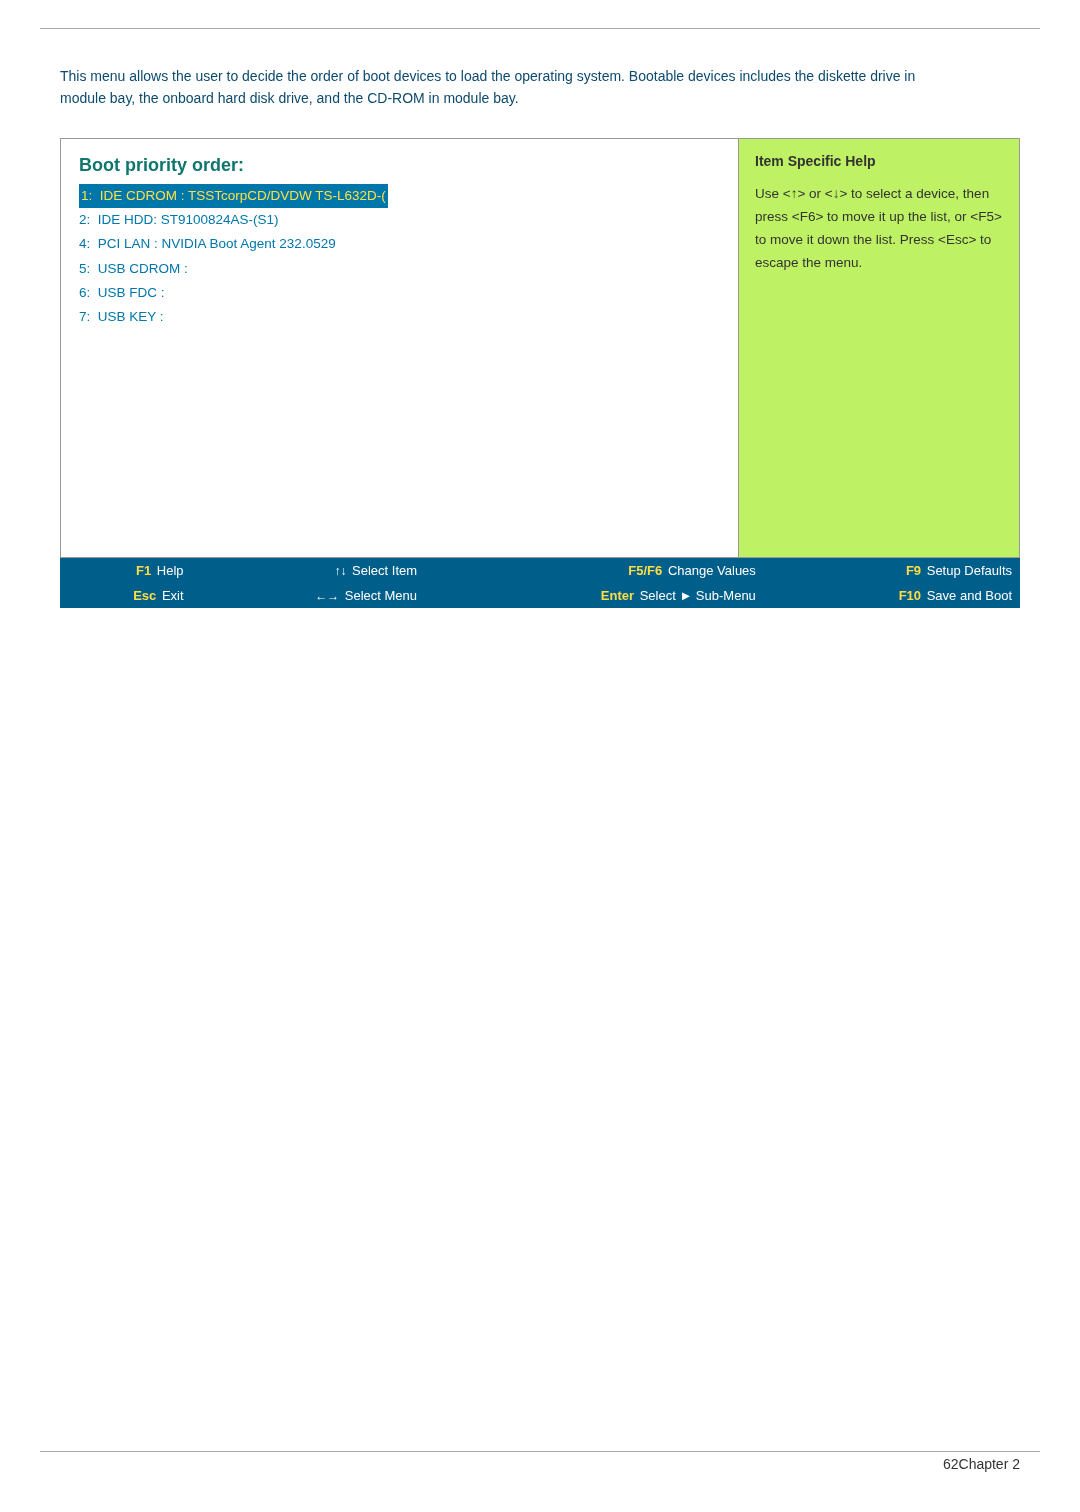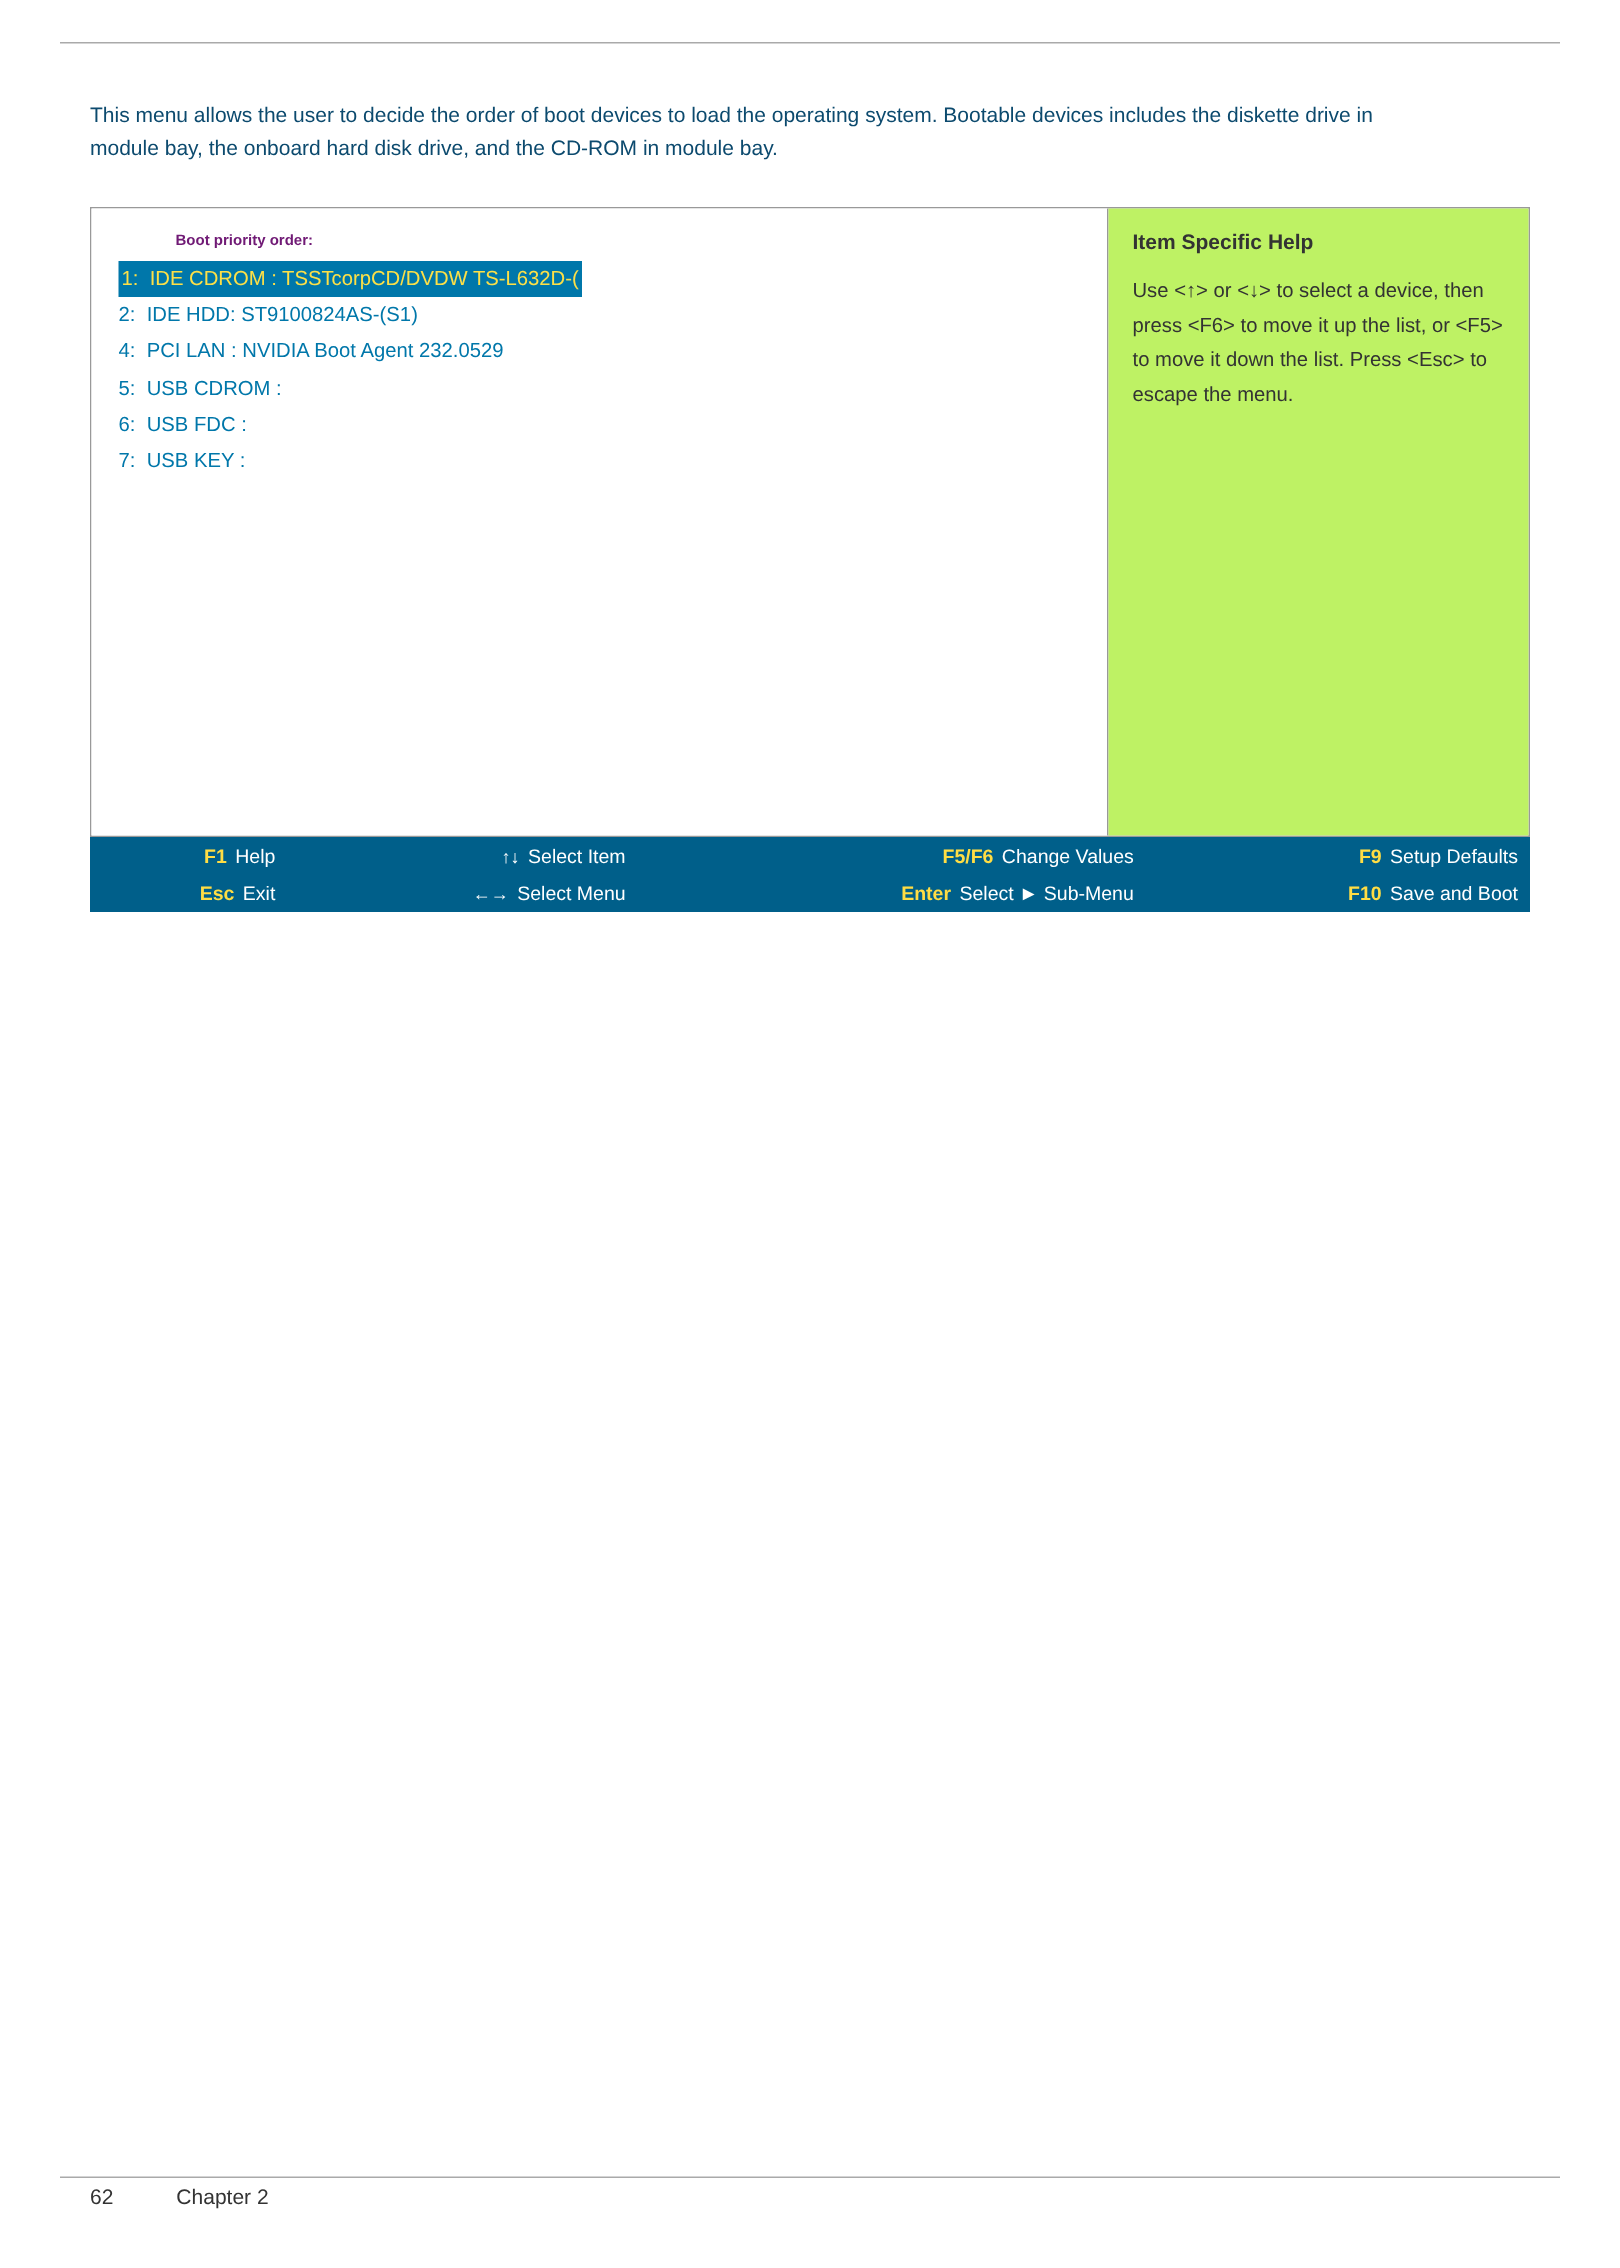--- a/index.html
+++ b/index.html
@@ -53,25 +53,24 @@
       background: #fff;
     }
 
     .right-panel {
       width: 280px;
       padding: 14px 16px;
       background: #bef264;
     }
 
     .boot-priority-label {
-      color: #701a75;
-      font-size: 10px;
+      color: #0f766e;
+      font-size: 18px;
       font-weight: bold;
       margin-bottom: 8px;
-      margin-left: 38px;
     }
 
     .boot-item {
       font-size: 13.5px;
       line-height: 1.8;
       color: #0077aa;
     }
 
     .boot-item.highlighted {
       background: #0077aa;
@@ -92,24 +91,23 @@
       color: #333;
       line-height: 1.7;
     }
 
     .footer-bar {
       position: absolute;
       bottom: 40px;
       left: 0;
       right: 0;
       display: flex;
-      justify-content: flex-start;
+      justify-content: flex-end;
       align-items: center;
       padding: 0 60px;
-      gap: 42px;
     }
 
     .footer-page-num {
       font-size: 14px;
       color: #333;
     }
 
     .footer-chapter {
       font-size: 14px;
       color: #333;

